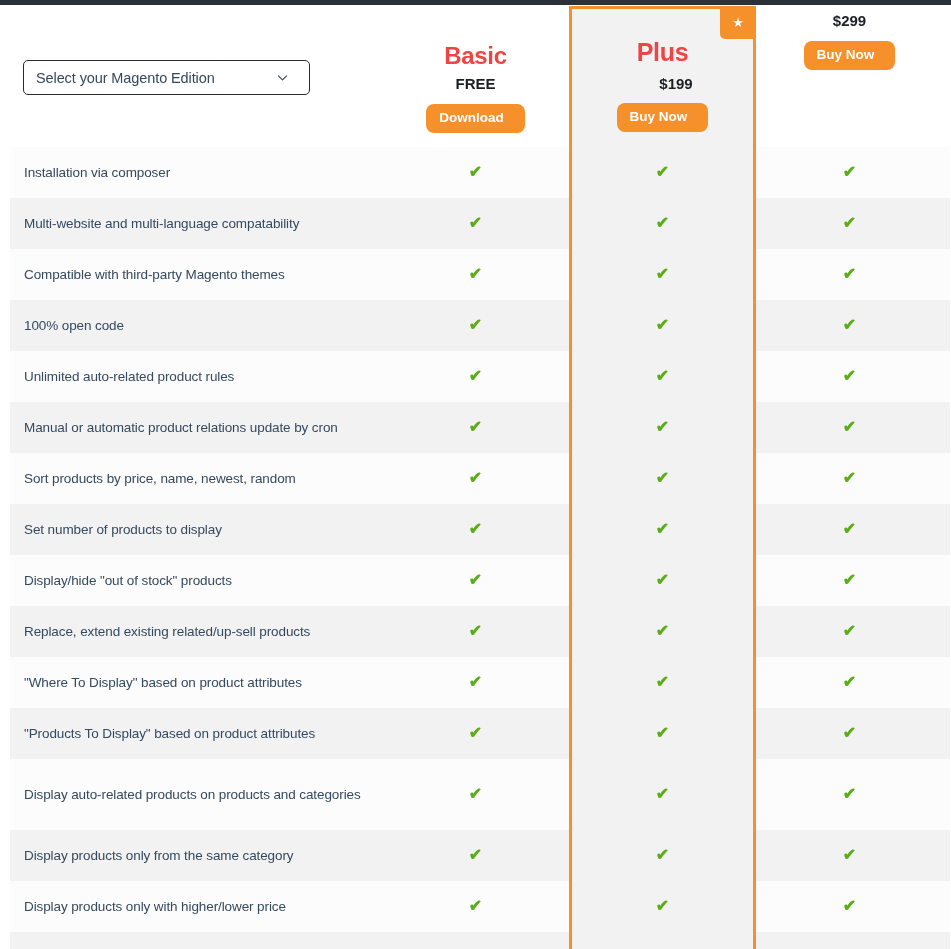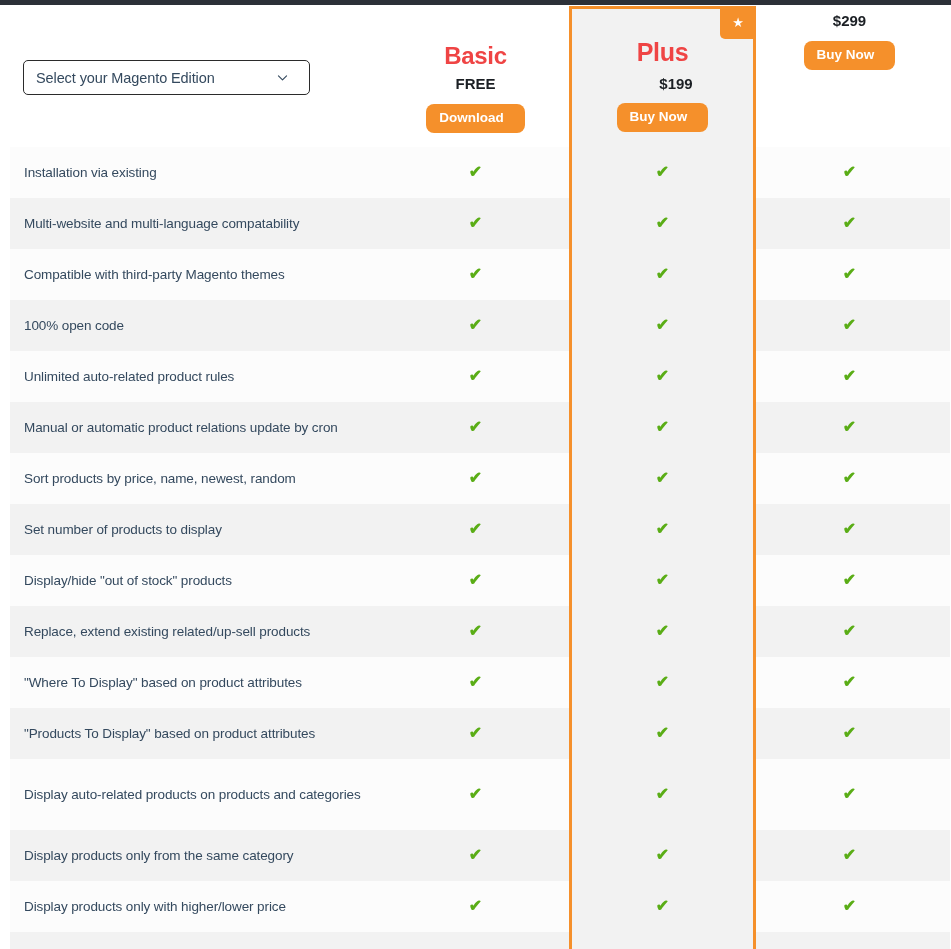--- a/index.html
+++ b/index.html
@@ -209,21 +209,21 @@
       <div class="plan-inner">
         <div class="plan-price">$299</div>
         <button class="plan-btn">Buy Now</button>
       </div>
     </div>
 
   </div>
 
   <div class="table" id="feature-table">
       <div class="row odd">
-        <div class="feature-cell">Installation via existing</div>
+        <div class="feature-cell">Installation via composer</div>
         <div class="check-cell">
           <span class="check-mark">✔</span>
         </div>
         <div class="check-cell highlight">
           <span class="check-mark">✔</span>
         </div>
         <div class="check-cell">
           <span class="check-mark">✔</span>
         </div>
       </div>

